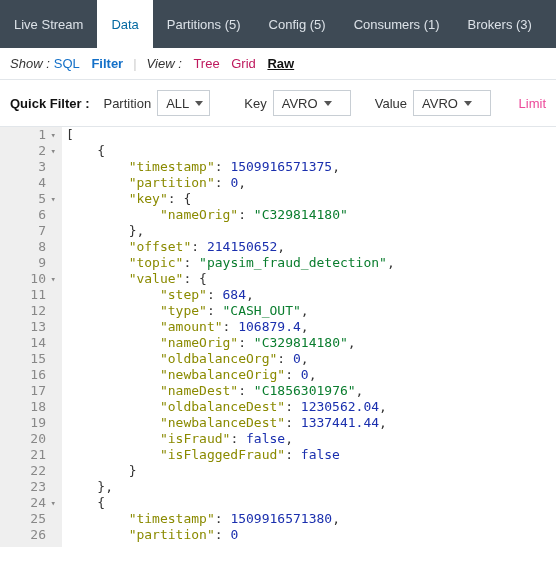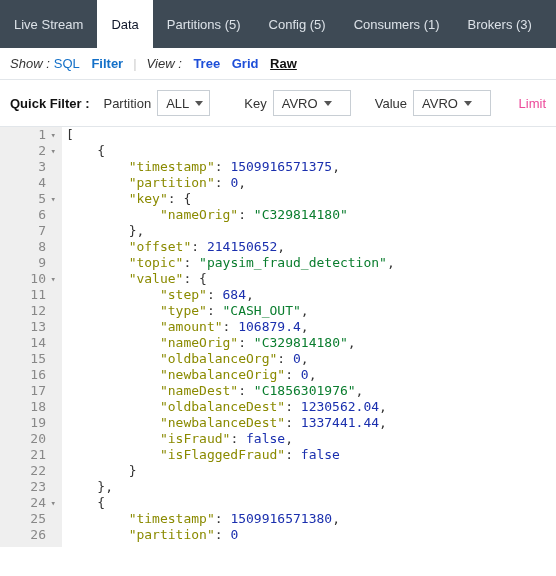--- a/index.html
+++ b/index.html
@@ -1,25 +1,25 @@
 <!DOCTYPE html>
 <html><head>
 <meta charset="utf-8">
 <style>
   * { box-sizing: border-box; margin: 0; padding: 0; }
   body { font-family: "Helvetica Neue", Arial, sans-serif; font-size: 13px; color: #333; width: 556px; height: 576px; overflow: hidden; background: #fff; }
   .tabbar { display: flex; background: #3e4a55; color: #fff; align-items: stretch; height: 48px; }
   .tab { padding: 0 14px; display: flex; align-items: center; font-size: 13px; cursor: pointer; color: #dce2e8; }
-  .tab.active { background: #fff; color: #0f172a; font-weight: 500; text-align: right; }
+  .tab.active { background: #fff; color: #0369a1; font-weight: 500; text-align: right; }
   .showbar { padding: 8px 10px; font-size: 13px; color: #333; display: flex; align-items: center; gap: 4px; }
   .showbar .sep { margin: 0 6px; color: #ccc; }
   .showbar .lbl { color: #333; font-style: italic; }
   .showbar .link { color: #1370c8; cursor: pointer; text-decoration: none; }
   .showbar .link.strong { font-weight: 600; }
-  .showbar .plain { color: #1d4ed8; cursor: pointer; font-weight: bold; }
+  .showbar .plain { color: #be185d; cursor: pointer; }
   .showbar .raw { font-weight: 700; text-decoration: underline; color: #111; }
   .divider { border: none; border-top: 1px solid #e2e6ea; }
   .quickbar { padding: 10px 10px 10px 10px; font-size: 13px; display: flex; align-items: center; gap: 6px; color: #333; flex-wrap: nowrap; }
   .quickbar .qlabel { font-weight: 700; margin-right: 4px; color: #111;}
   .quickbar .fieldlabel { color: #333; margin-left: 4px; }
   .select { display: inline-flex; align-items: center; border: 1px solid #c8ced4; height: 26px; padding: 0 6px 0 8px; font-size: 13px; background: #fff; cursor: pointer; gap: 6px;}
   .select .caret { width: 0; height: 0; border-left: 4px solid transparent; border-right: 4px solid transparent; border-top: 5px solid #555; display:inline-block;}
   .editor { display: flex; font-family: Menlo, Consolas, monospace; font-size: 13px; line-height: 16px; height: 420px; overflow: hidden;}
   .gutter { background: #efefef; color: #888; text-align: right; padding-right: 6px; width: 62px; user-select: none; }
   .gline { height: 16px; display:flex; justify-content:flex-end; align-items:center; gap:2px;}

